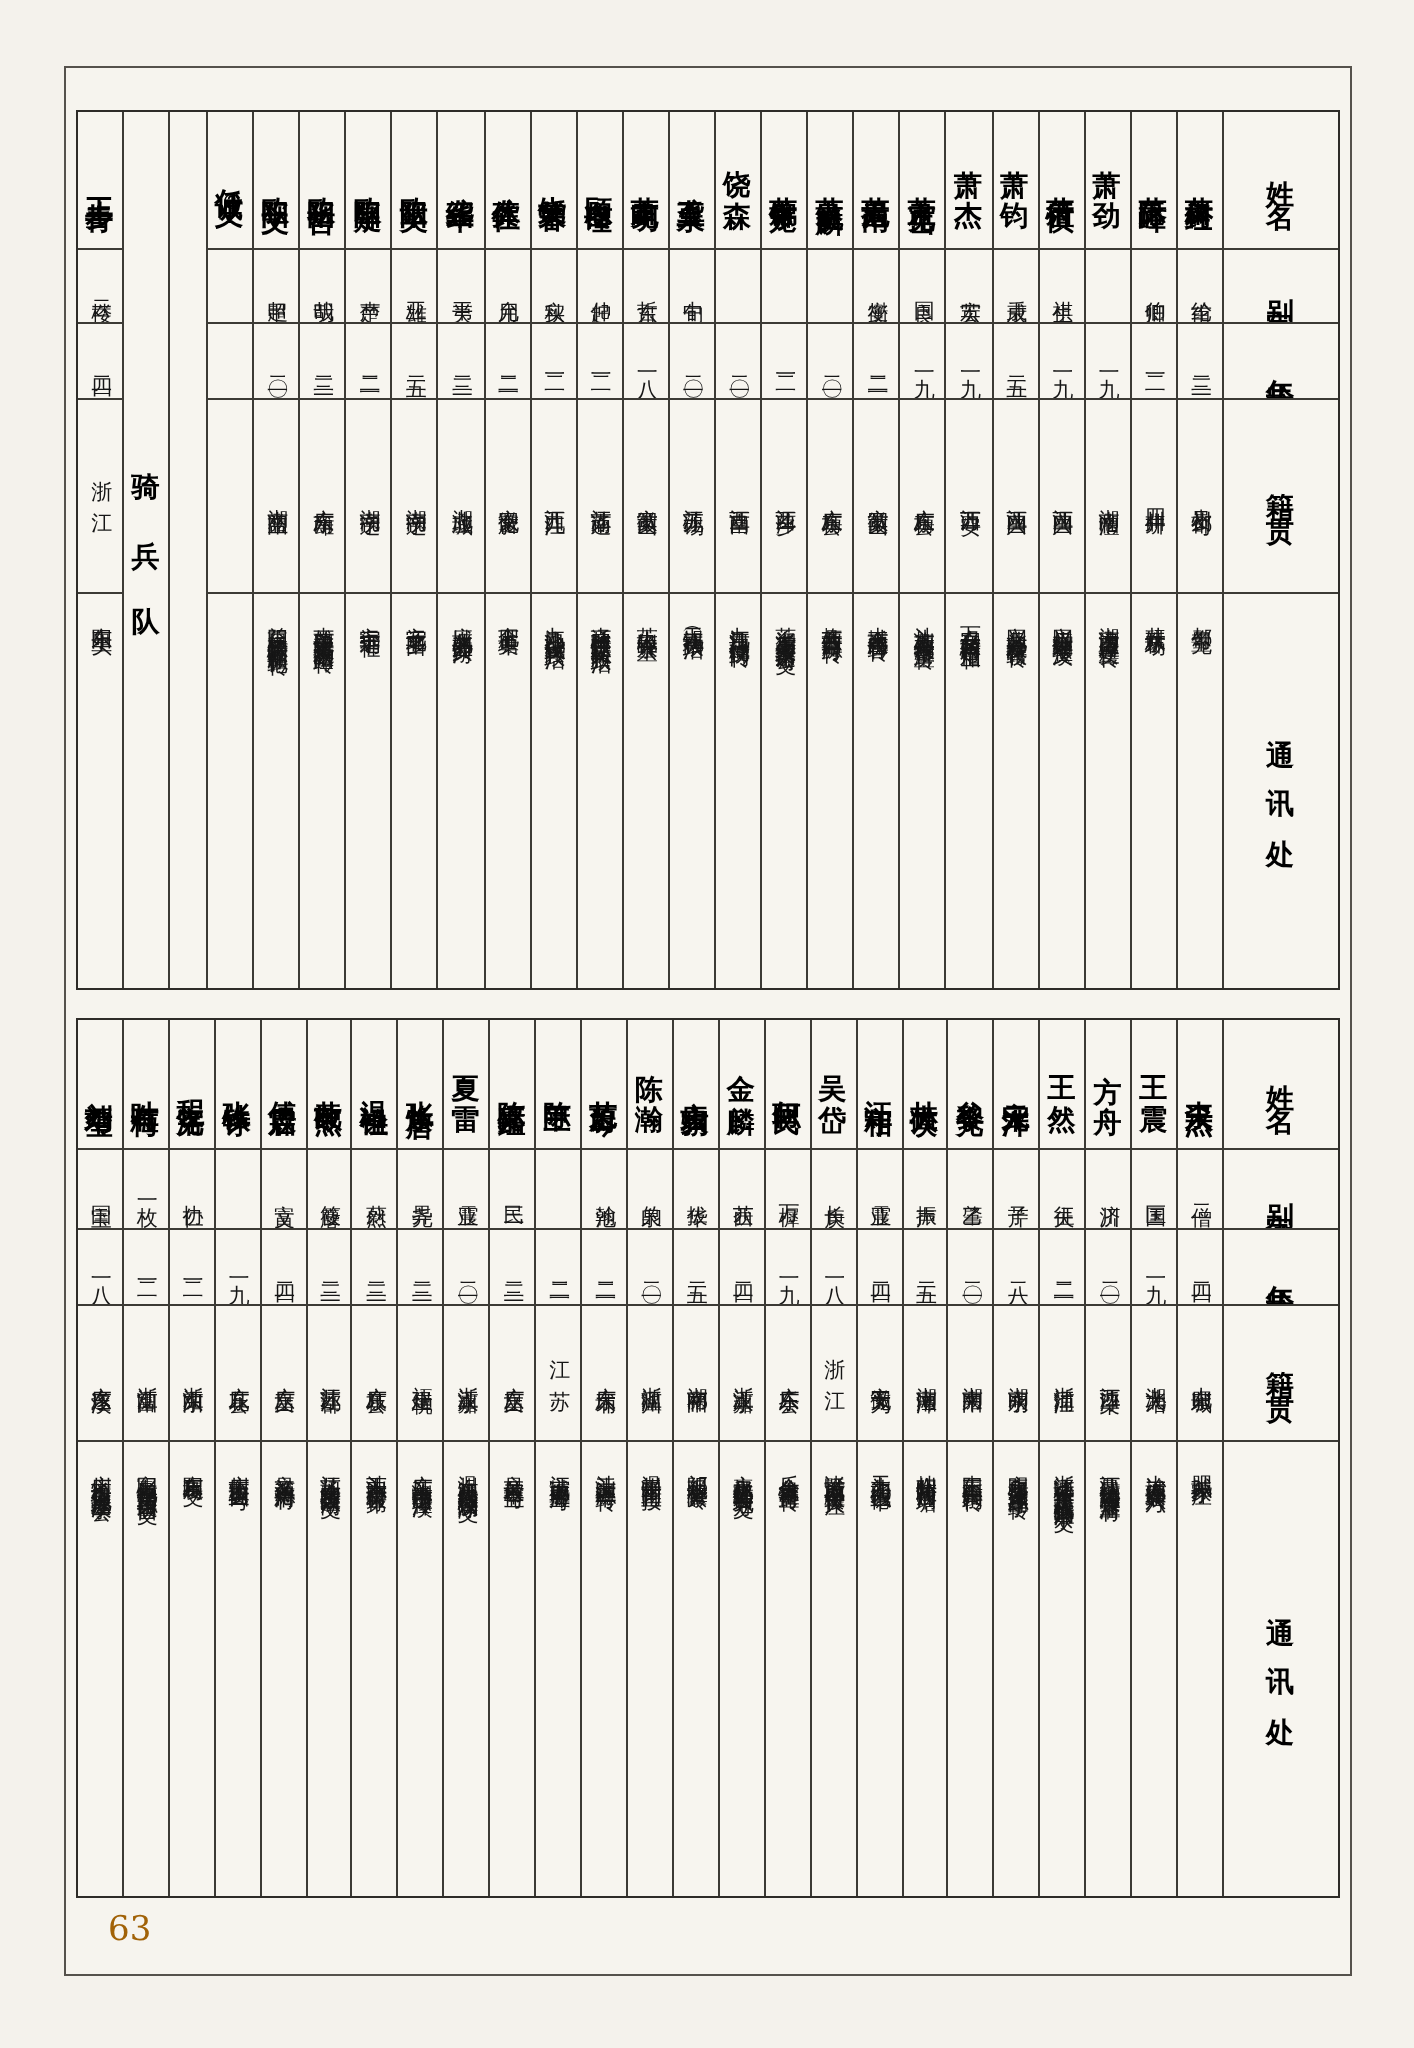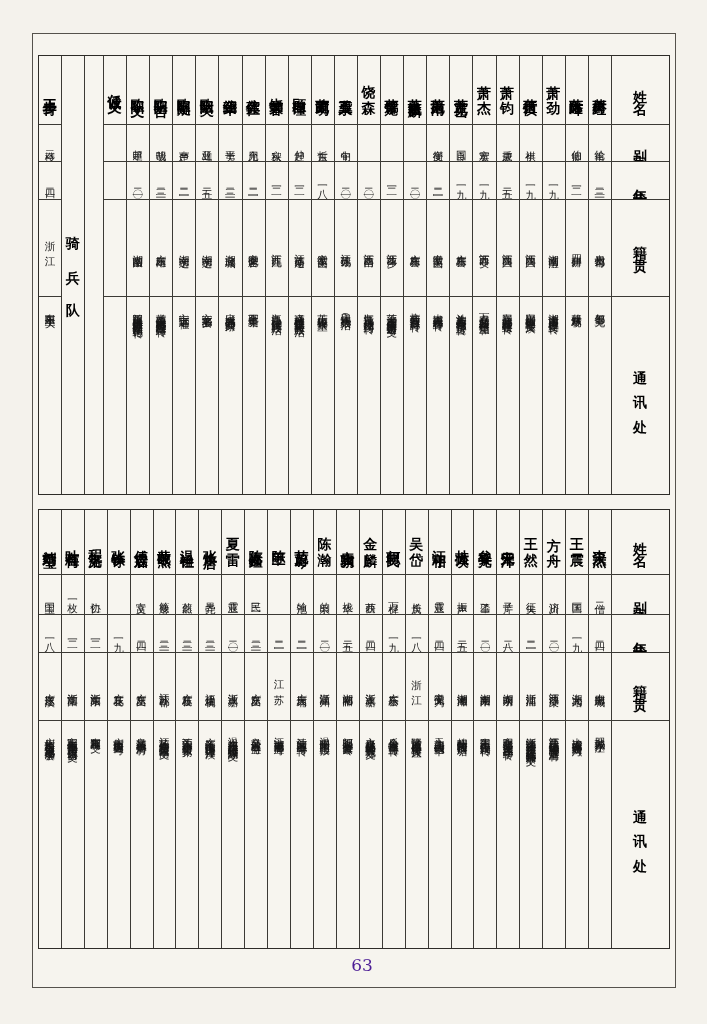--- a/index.html
+++ b/index.html
@@ -54,21 +54,21 @@
   .cell.name.hdr{letter-spacing:0.8em;}
   .cell.zi.hdr{letter-spacing:0.35em;}
   .cell.age.hdr{letter-spacing:0.2em;}
   .cell.native.hdr{letter-spacing:0.9em;}
   .cell.addr.hdr{justify-content:center;letter-spacing:1.8em;padding-top:0;}
   .section-label{font-size:14px;font-weight:700;letter-spacing:2.4em;color:#000;}
   .note{font-size:8px;letter-spacing:0;margin-top:1px;}
   .page-number{
     margin:6px 0 0 16px;
     font-family:"DejaVu Serif",serif;
-    font-size:17px;color:#4c1d95;text-align:center;
+    font-size:17px;color:#a16207;
   }
 </style>
 </head>
 <body>
 
 <div class="frame">
 
   <div class="table t-top">
     <div class="col header-col">
       <div class="cell name hdr">姓名</div>

